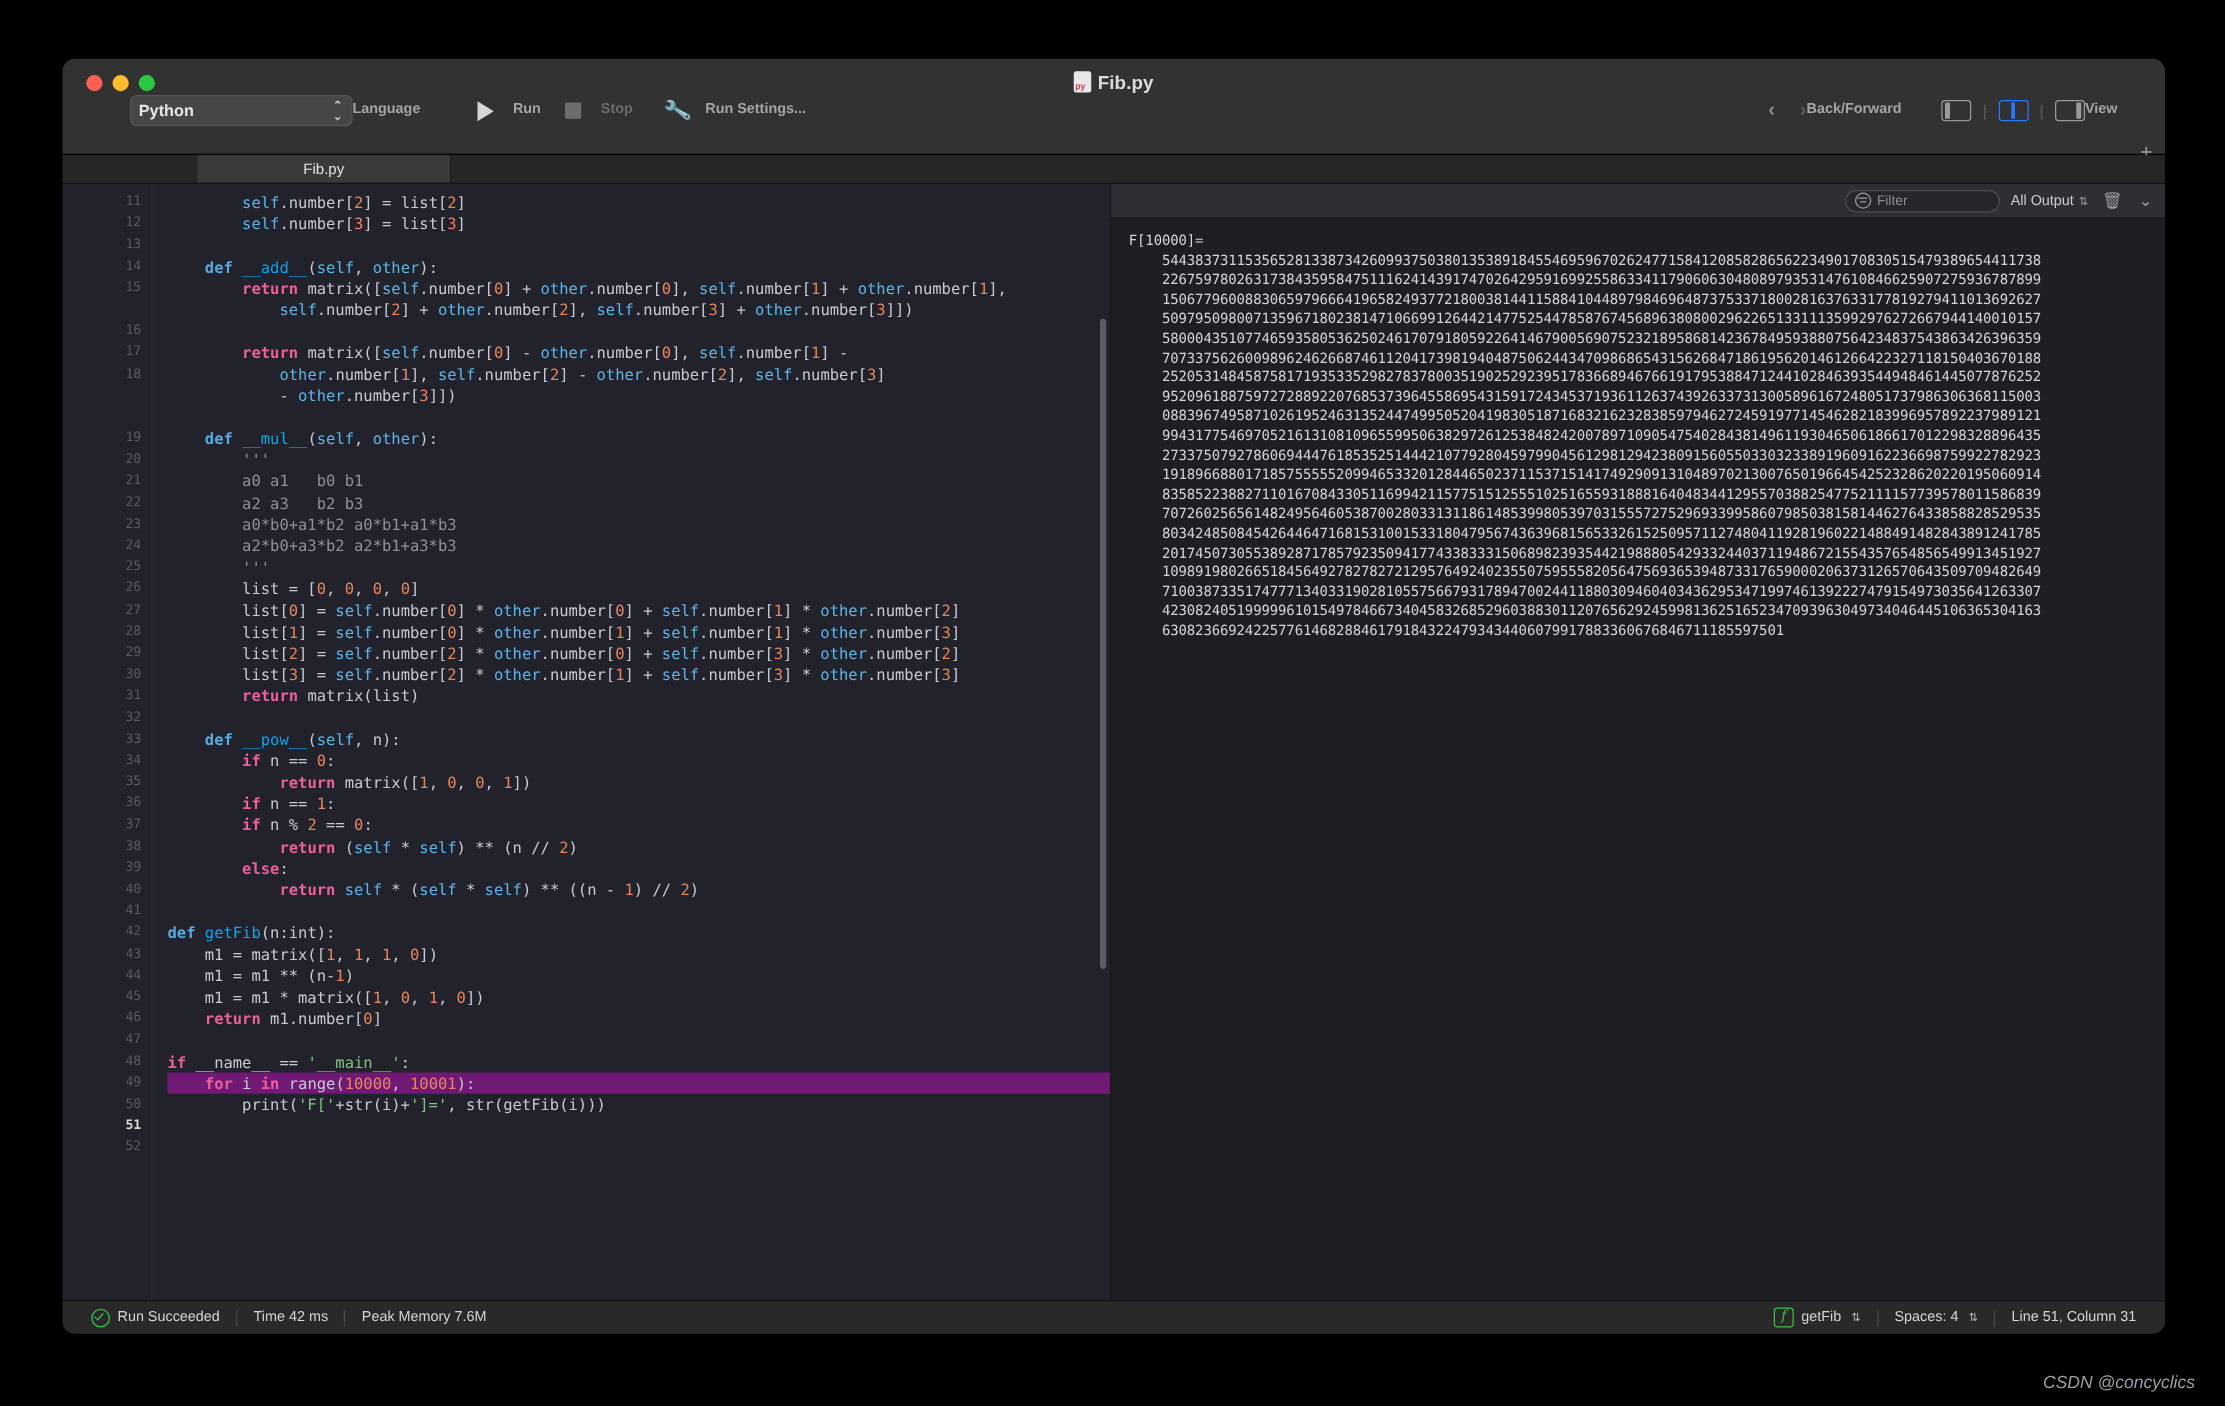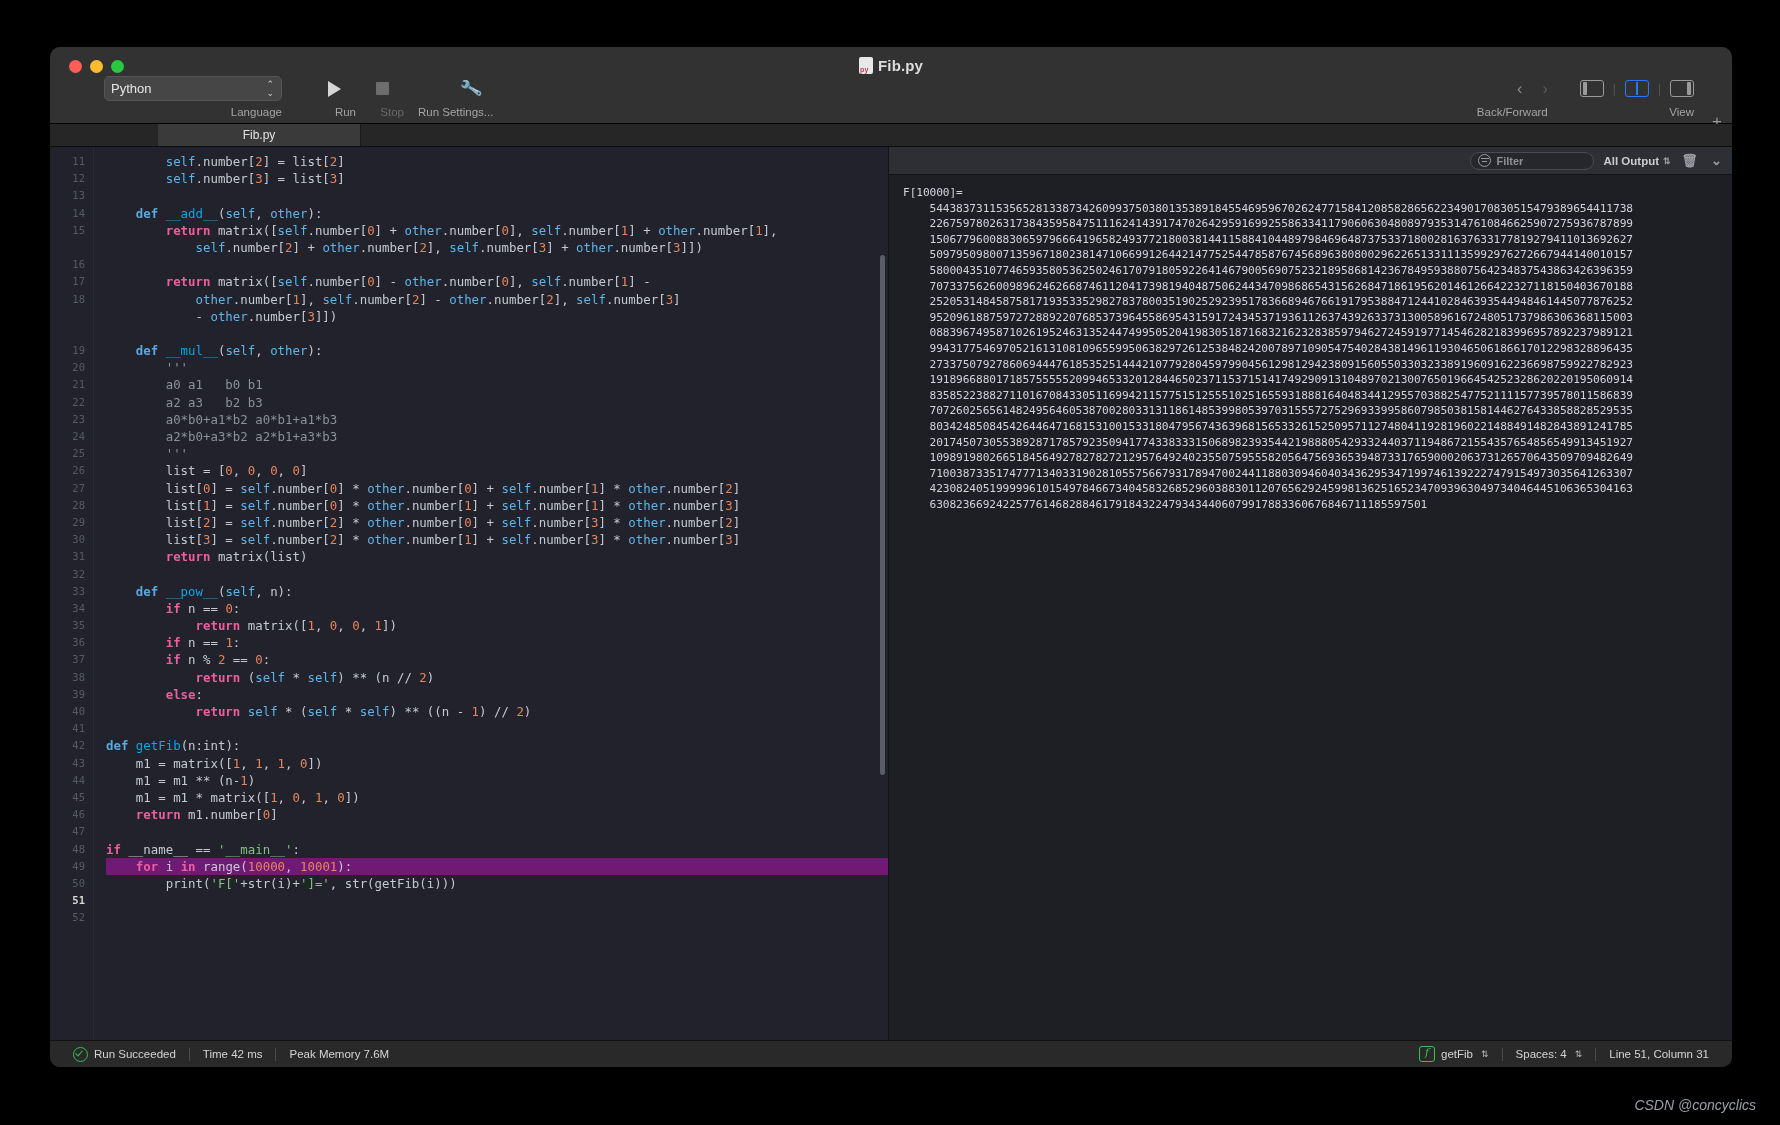--- a/index.html
+++ b/index.html
@@ -86,23 +86,24 @@
   
   .tb-left {
     position: absolute;
     left: 54px;
     top: 29px;
     display: flex;
     align-items: flex-start;
   }
   .tb-item {
     display: flex;
-    flex-direction: column;
-    align-items: flex-end;
+    flex-direction: row;
+    align-items: flex-start;
     margin-right: 4px;
+    font-weight: bold;
   }
   .lang-select {
     width: 178px;
     height: 25px;
     background: #464646;
     border: 1px solid #555;
     border-radius: 5px;
     color: #e6e6e6;
     font-size: 13px;
     display: flex;
@@ -236,20 +237,21 @@
     overflow: hidden;
     display: flex;
   }
   .gutter {
     width: 44px;
     flex: 0 0 44px;
     background: #21222b;
     padding-top: 6px;
     box-sizing: border-box;
     border-right: 1px solid #2b2d36;
+    margin-left: 28px;
   }
   .gutter .ln {
     height: 17.2px;
     line-height: 17.2px;
     text-align: right;
     padding-right: 8px;
     color: #575a66;
     font-size: 10.5px;
     font-family: "DejaVu Sans Mono", monospace;
   }
@@ -308,21 +310,20 @@
   .out-toolbar {
     height: 27px;
     flex: 0 0 27px;
     background: #2e2f34;
     border-bottom: 1px solid #121317;
     display: flex;
     align-items: center;
     justify-content: flex-end;
     padding: 0 8px;
     gap: 9px;
-    font-weight: bold;
   }
   .filter-box {
     width: 124px;
     height: 18px;
     background: #26272c;
     border: 1px solid #4a4b51;
     border-radius: 9px;
     display: flex;
     align-items: center;
     padding: 0 7px;

